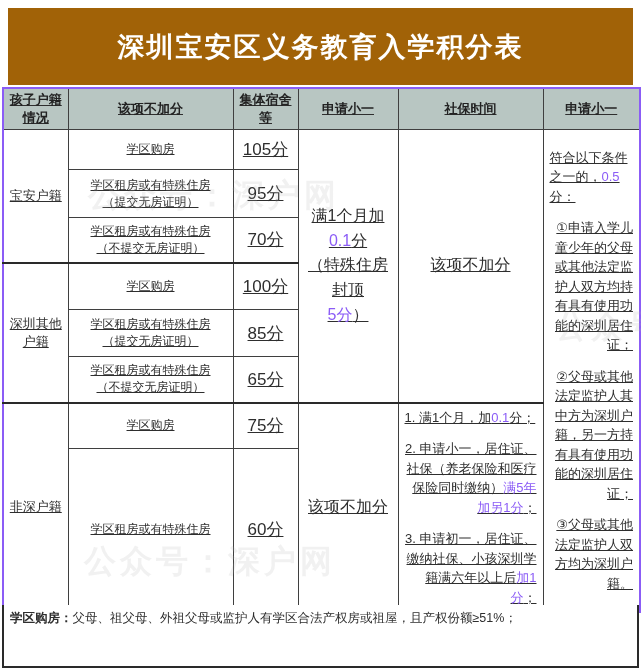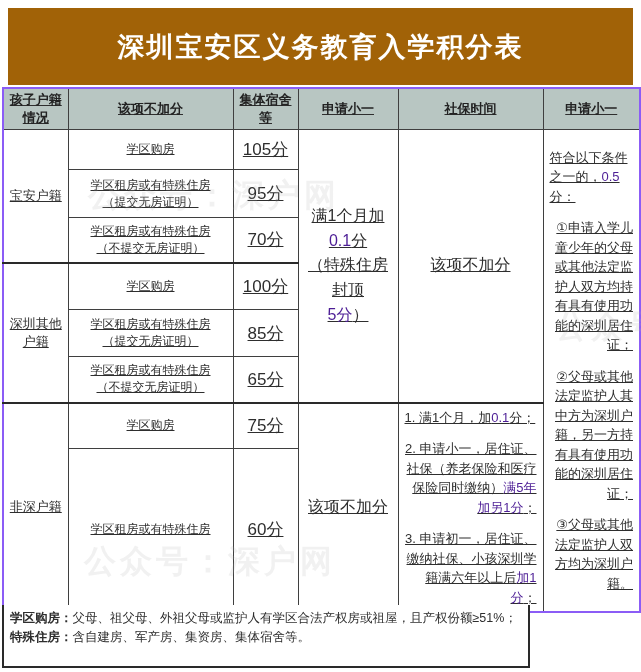--- a/index.html
+++ b/index.html
@@ -33,25 +33,25 @@
   tr.r4 > td, tr.r7 > td { border-top:2px solid #2a2a2a; }
 
   td.group   { font-size:13px; line-height:1.35; }
   td.housing { font-size:12px; line-height:1.4; white-space:pre-line; }
   td.score   { font-size:17px; }
   td.mid     { font-size:16px; line-height:1.55; }
   td.long    { font-size:13px; line-height:1.5; text-align:left; padding:4px 6px; }
 
   .para { margin:0; }
   .gap .para + .para { margin-top:12px;text-align:right; }
-  .red { color:#4c1d95; }
+  .red { color:#8b5cf6; }
   .b { font-weight:bold; }
 
   .notes {
-    position:absolute; left:2px; top:605px; width:528px; height:63px;
+    position:absolute; left:2px; top:605px; width:637px; height:63px;
     border:2px solid #2a2a2a; border-top:none;
     padding:4px 6px 4px 6px;
     font-size:12.5px; line-height:1.5; text-align:left; background:#ffffff;
   }
 
   .wm {
     position:absolute; font-size:32px; font-weight:bold; letter-spacing:4px;
     color:rgba(175,175,175,0.18); white-space:nowrap; pointer-events:none;
   }
   .wm1 { left:88px;  top:174px; }
@@ -149,20 +149,19 @@
       </tr>
       <tr class="r8">
         <td class="housing">学区租房或有特殊住房</td>
         <td class="score">60分</td>
       </tr>
     </tbody>
   </table>
 
   <div class="notes">
       <div class="para"><span class="b">学区购房：</span><span>父母、祖父母、外祖父母或监护人有学区合法产权房或祖屋，且产权份额≥51%；</span></div>
-      <div class="para"><span class="b">特殊住房：</span><span>含自建房、军产房、集资房、集体宿舍等。</span></div>
     </div>
 
   <div class="wm wm1">公众号：深户网</div>
   <div class="wm wm2">公众号：深户网</div>
   <div class="wm wm3">公众号：深户网</div>
 
 </div>
 
 </body></html>

